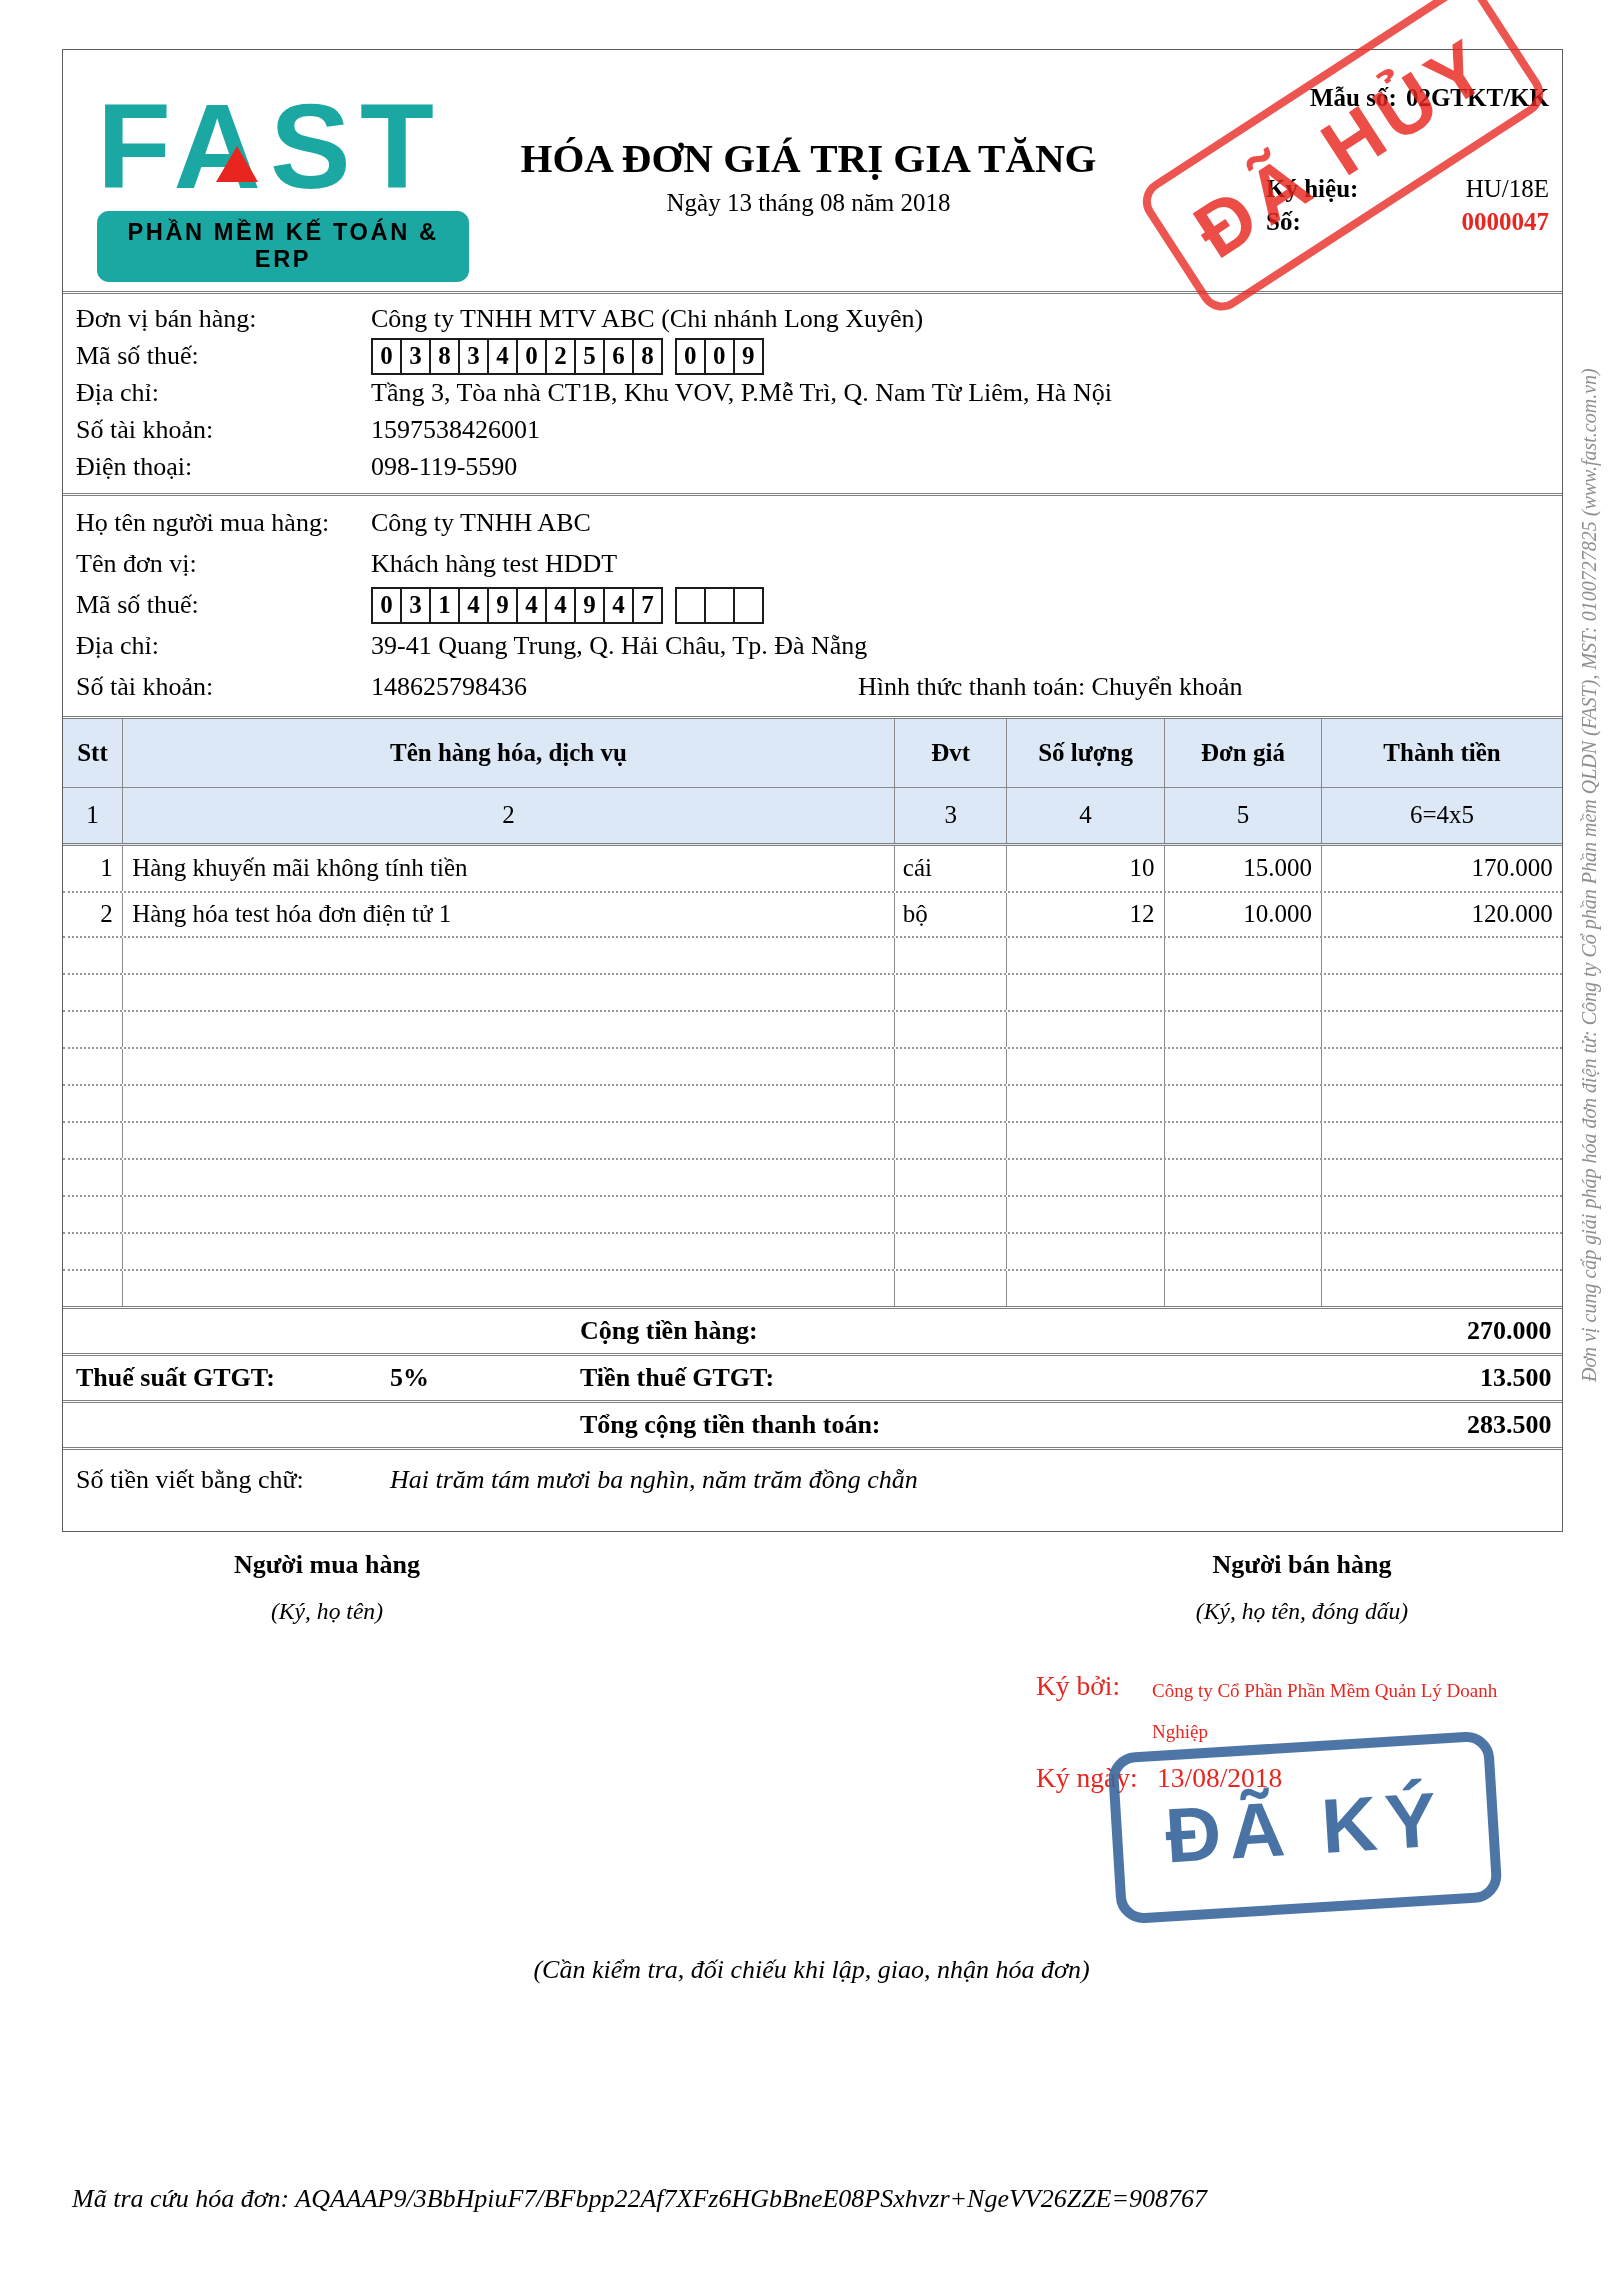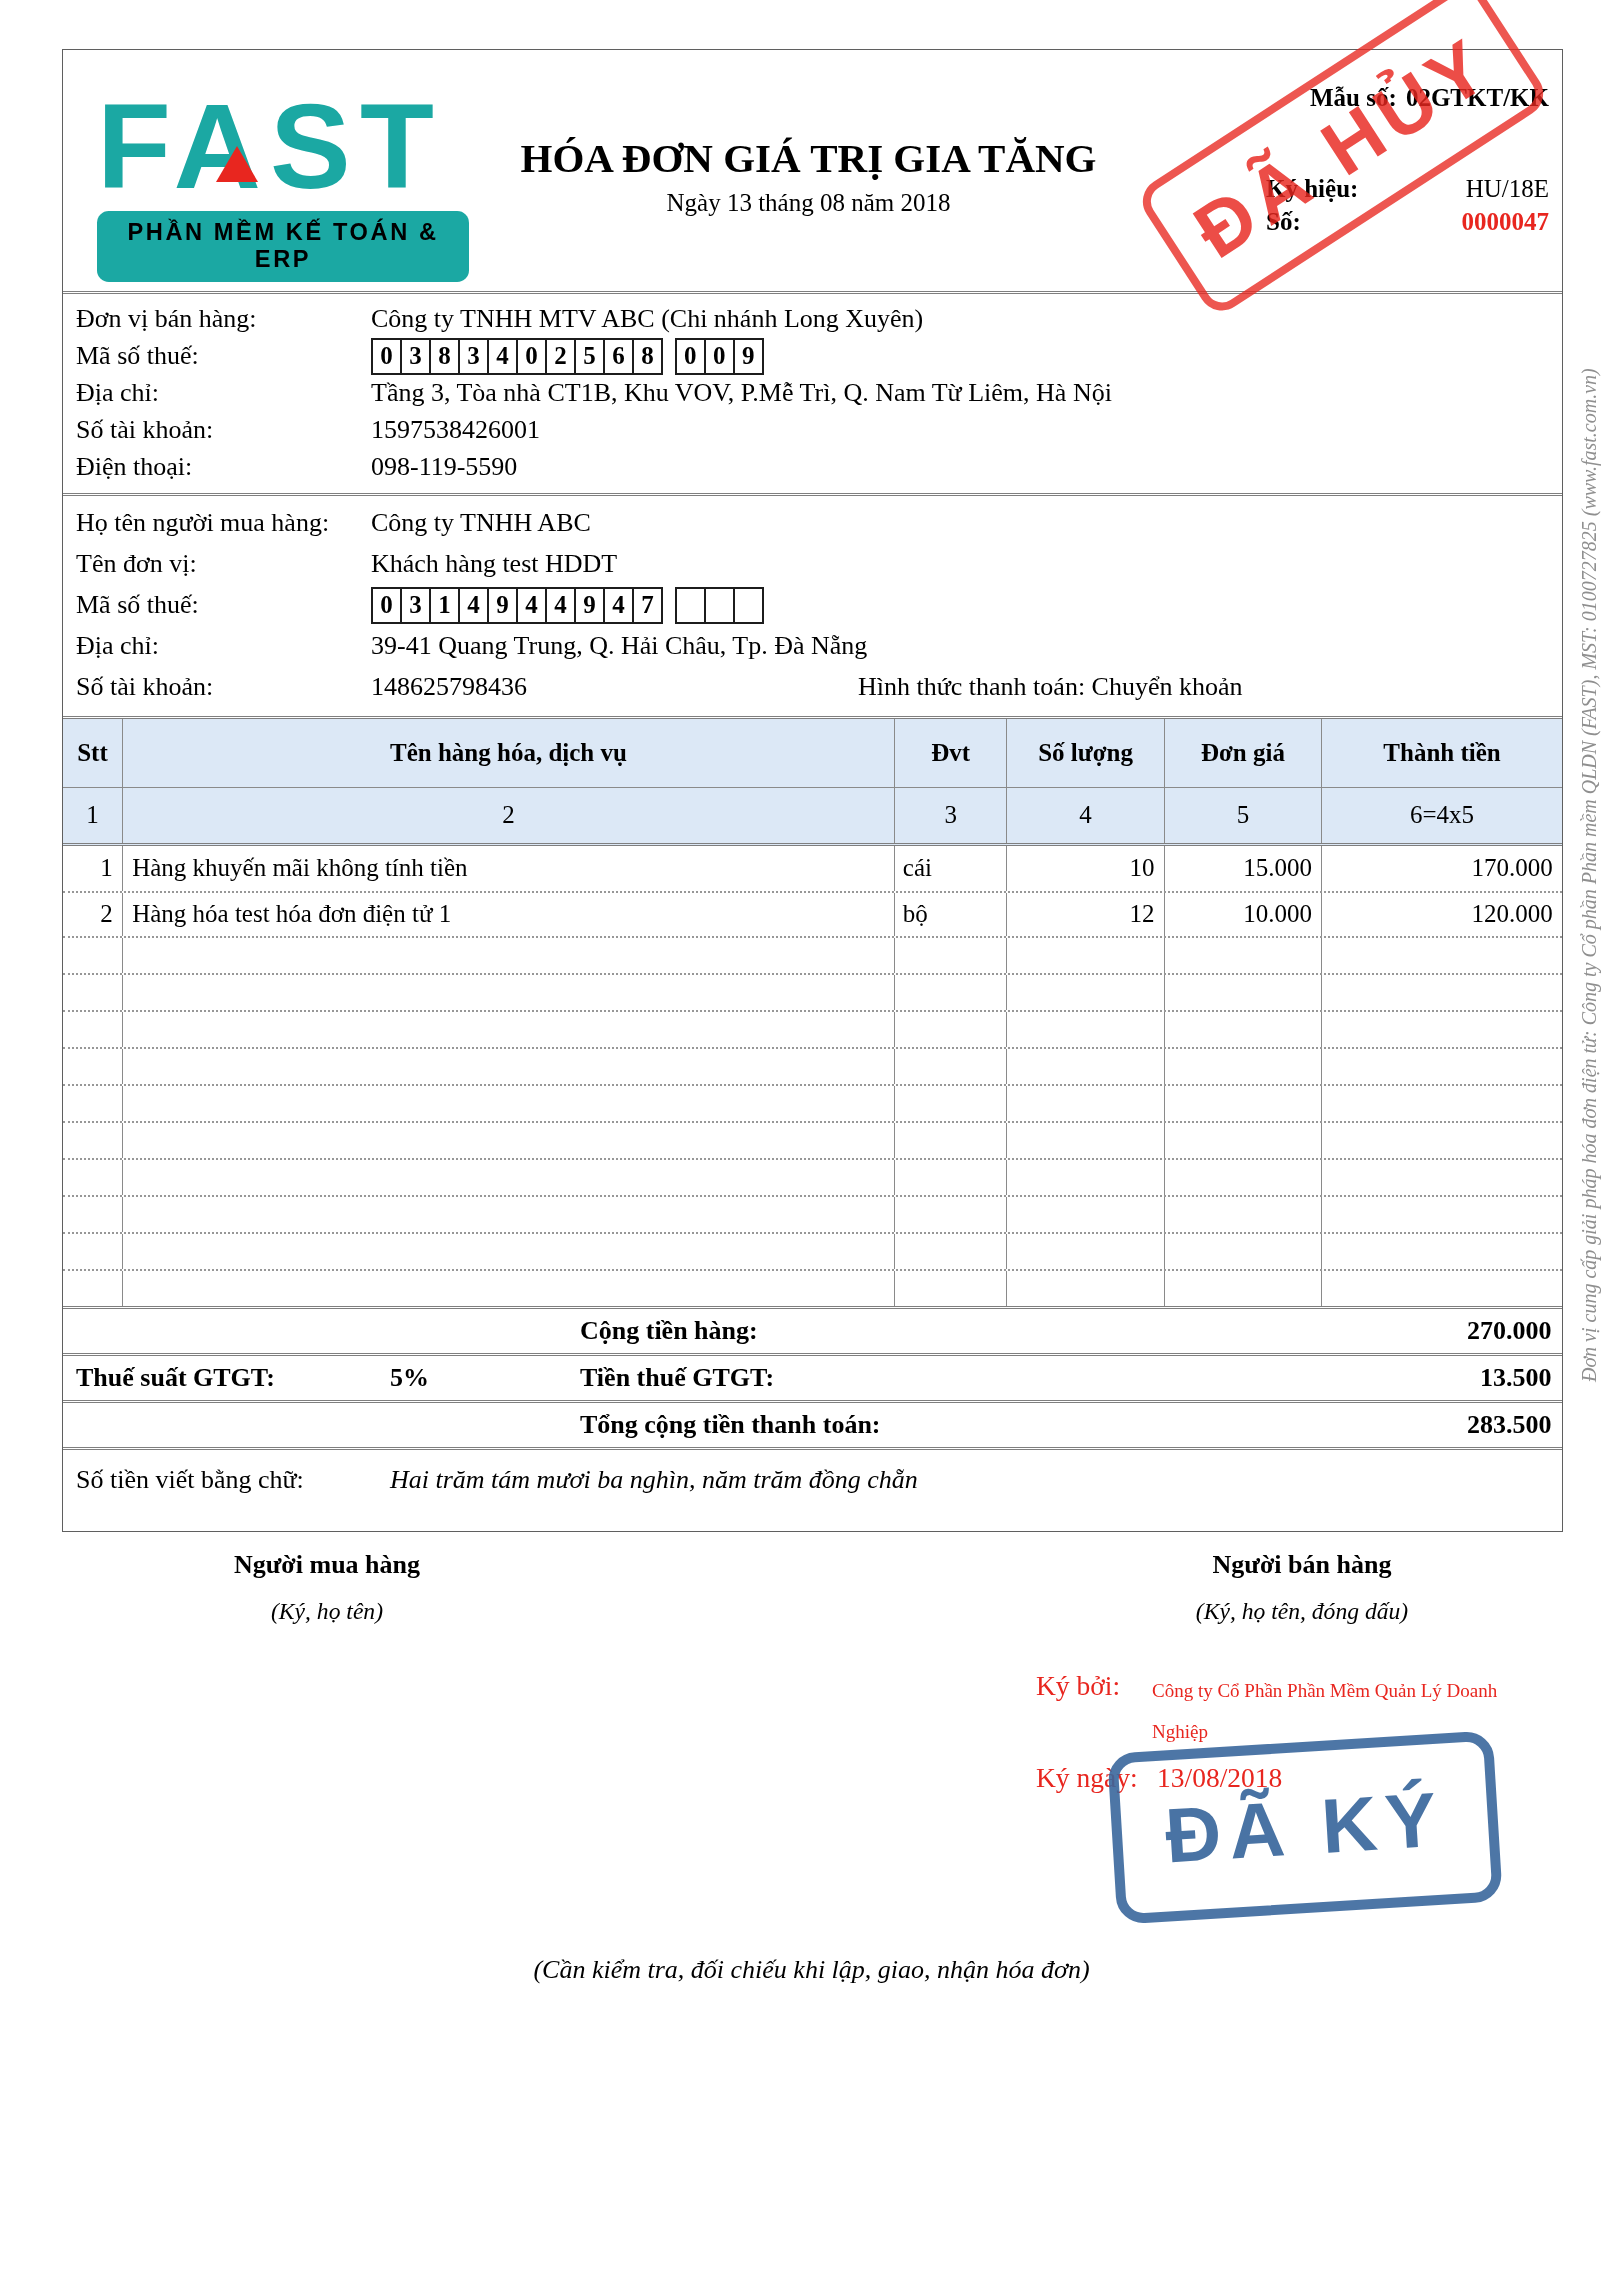--- a/index.html
+++ b/index.html
@@ -394,17 +394,21 @@
 
   <div class="signed-by-label">Ký bởi:</div>
   <div class="signed-by-value">Công ty Cổ Phần Phần Mềm Quản Lý Doanh Nghiệp</div>
   <div class="signed-date-label">Ký ngày:</div>
   <div class="signed-date-value">13/08/2018</div>
 
   <div class="stamp-signed">ĐÃ KÝ</div>
 
   <div class="check-note">(Cần kiểm tra, đối chiếu khi lập, giao, nhận hóa đơn)</div>
 
+  <div class="lookup-line">
+    <span>Mã tra cứu hóa đơn:</span>
+    <span>AQAAAP9/3BbHpiuF7/BFbpp22Af7XFz6HGbBneE08PSxhvzr+NgeVV26ZZE=908767</span>
+  </div>
 
   <div class="side-note">Đơn vị cung cấp giải pháp hóa đơn điện tử: Công ty Cổ phần Phần mềm QLDN (FAST), MST: 0100727825 (www.fast.com.vn)</div>
 
 </div>
 
 
 </body></html>

